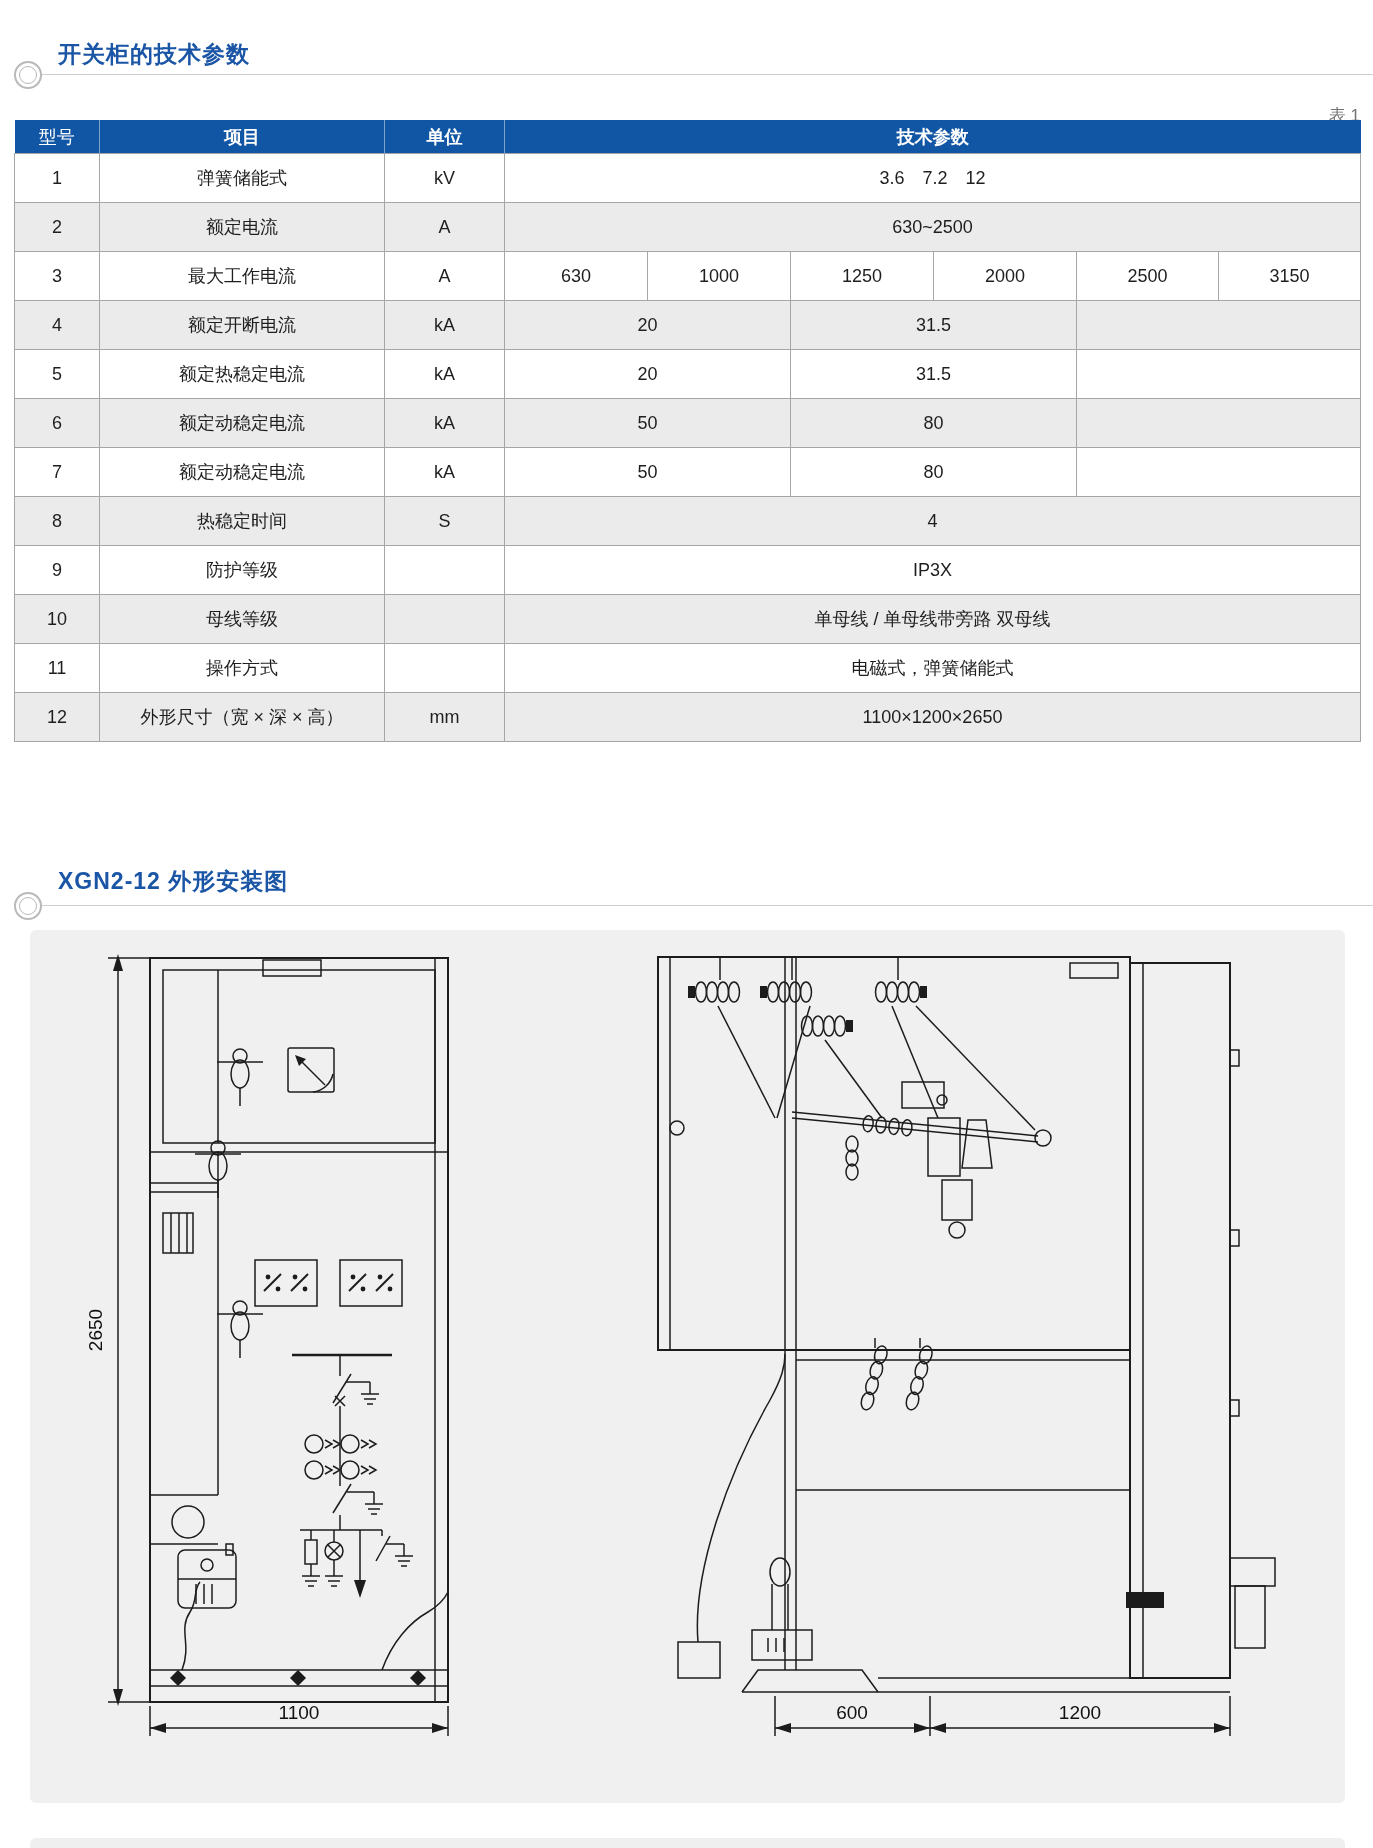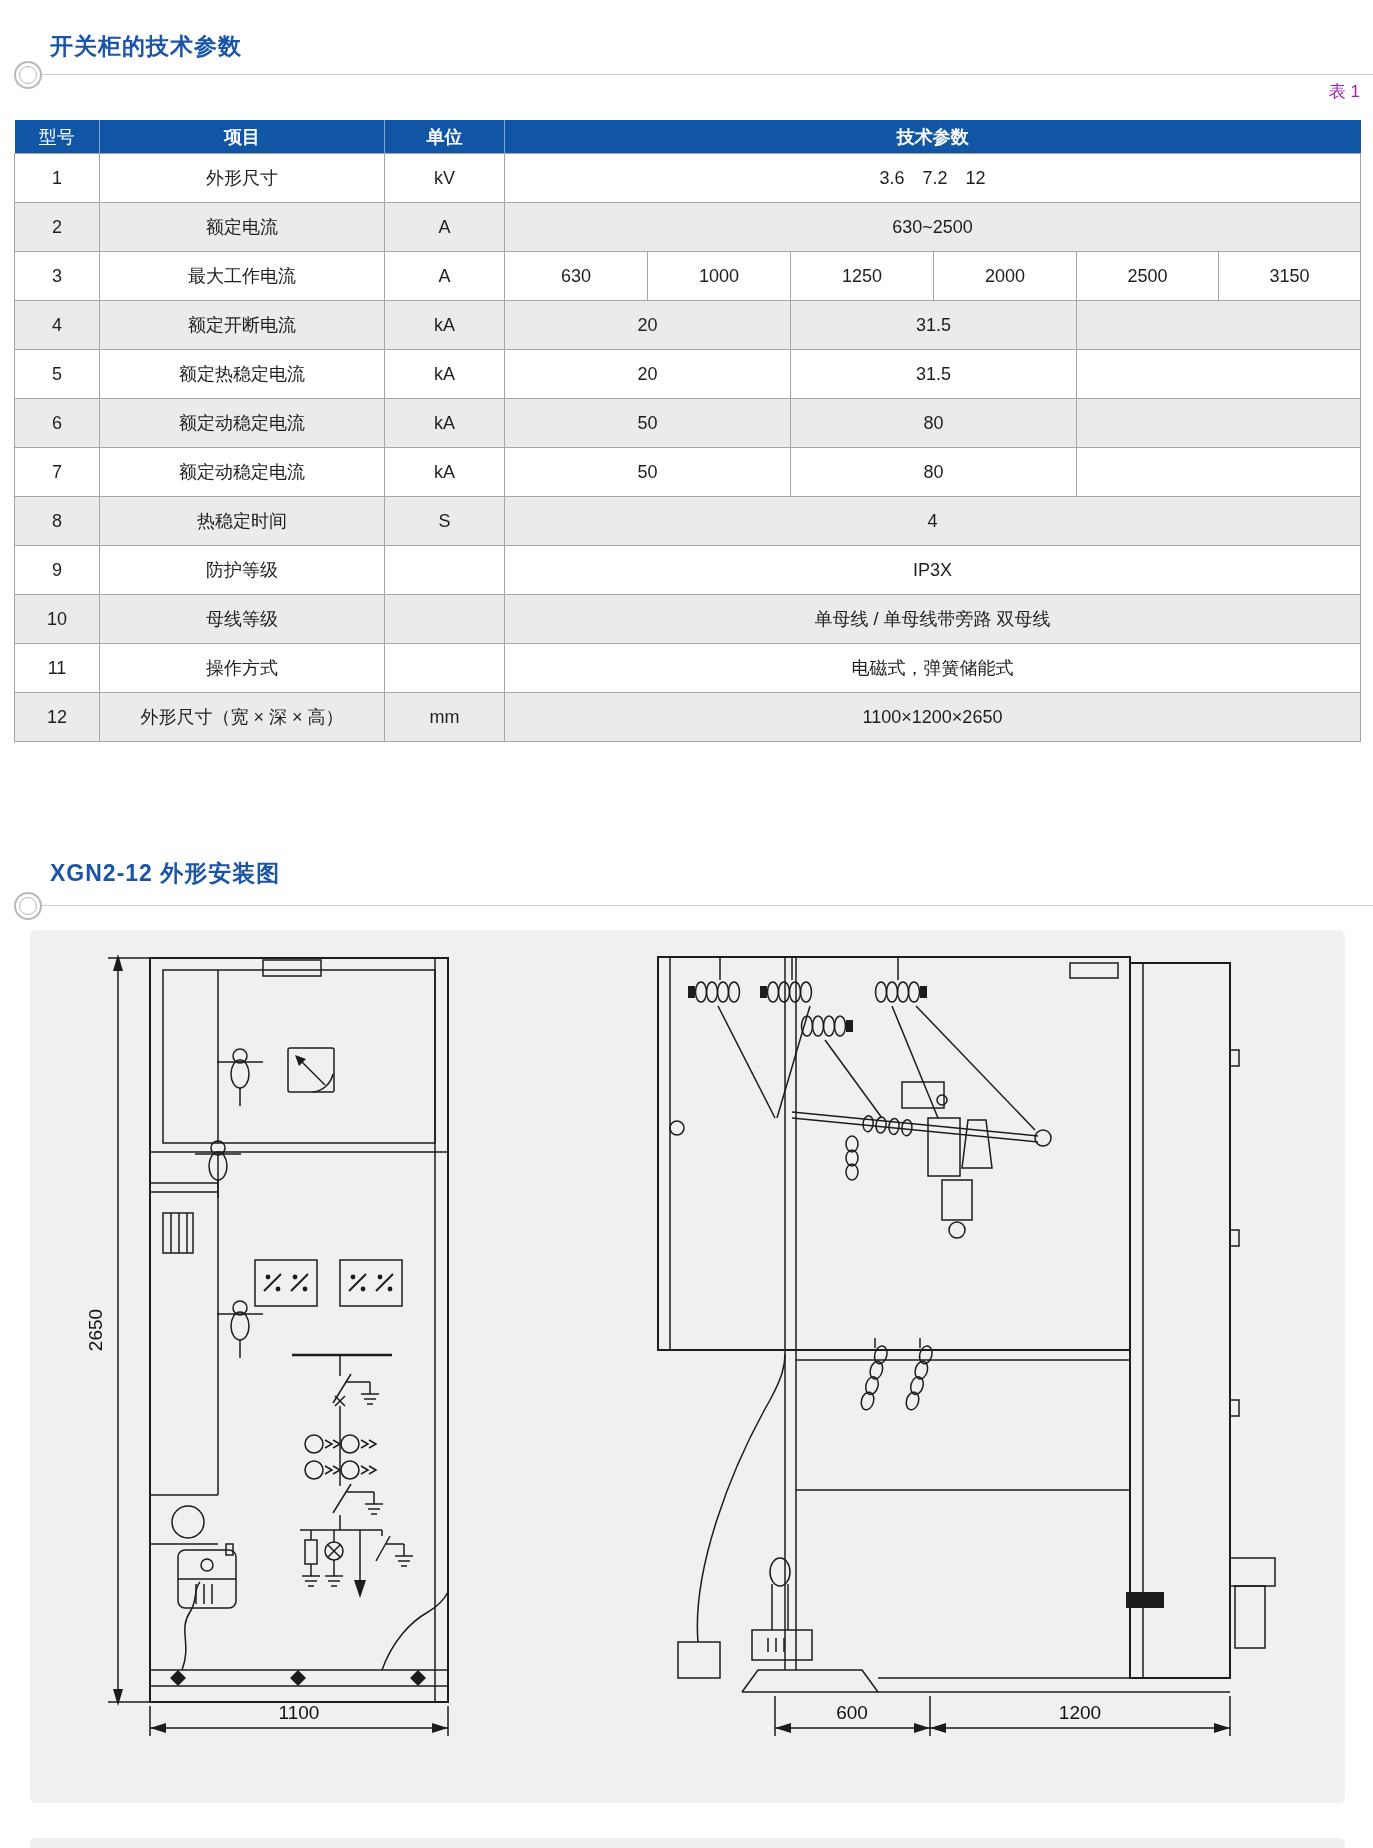--- a/index.html
+++ b/index.html
@@ -1,31 +1,31 @@
 <!DOCTYPE html>
 <html><head>
 <meta charset="utf-8">
 <style>
   html,body{margin:0;padding:0;background:#ffffff;}
   .page{
     position:relative;width:1373px;height:1848px;overflow:hidden;
     font-family:"Liberation Sans","DejaVu Sans",sans-serif;background:#ffffff;
   }
   .section-title{
-    position:absolute;left:46px;margin:4px;
+    position:absolute;left:46px;margin:12px;
     font-size:23px;font-weight:bold;color:#1b55a6;letter-spacing:1px;
   }
   .orn{
     position:absolute;width:24px;height:24px;border:2px solid #b9b9b9;border-radius:50%;background:#fff;z-index:2;
   }
   .orn::after{
     content:"";position:absolute;inset:3px;border:1.5px solid #b9b9b9;border-radius:50%;
   }
   .rule{position:absolute;left:42px;right:0;height:1px;background:#cfcfcf;}
-  .table-label{position:absolute;right:13px;top:80px;font-size:17px;color:#a21caf;}
+  .table-label{position:absolute;right:13px;top:104px;font-size:17px;color:#737373;}
   table.tech{
     position:absolute;left:14px;top:120px;width:1346px;
     border-collapse:collapse;table-layout:fixed;
   }
   table.tech th{
     background:#1156a5;color:#ffffff;font-weight:normal;font-size:18px;
     height:33px;padding:0;border:0;
   }
   table.tech th + th{border-left:1px solid rgba(255,255,255,.45);font-weight:bold;}
   table.tech td{
@@ -70,21 +70,21 @@
       <tr>
         <th>型号</th>
         <th>项目</th>
         <th>单位</th>
         <th colspan="6">技术参数</th>
       </tr>
     </thead>
     <tbody>
       <tr>
         <td>1</td>
-        <td>外形尺寸</td>
+        <td>弹簧储能式</td>
         <td>kV</td>
         <td colspan="6">3.6　7.2　12</td>
       </tr>
       <tr>
         <td>2</td>
         <td>额定电流</td>
         <td>A</td>
         <td colspan="6">630~2500</td>
       </tr>
       <tr>

